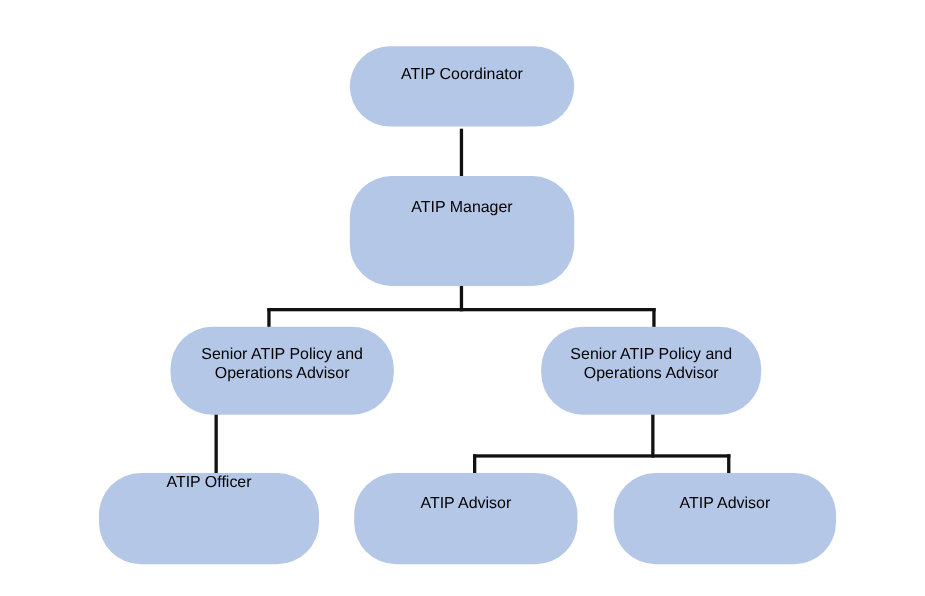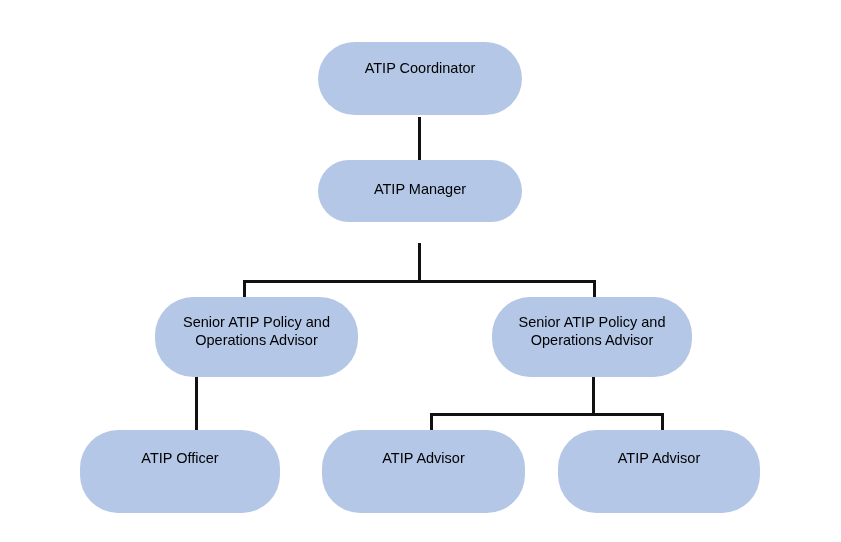--- a/index.html
+++ b/index.html
@@ -70,35 +70,35 @@
 
   <div class="conn-v" style="left:592px; top:376px; height:40px;"></div>
   <div class="conn-h" style="left:430px; top:413px; width:234px;"></div>
   <div class="conn-v" style="left:430px; top:413px; height:19px;"></div>
   <div class="conn-v" style="left:661px; top:413px; height:19px;"></div>
 
   <div class="org-node" style="left:318px; top:42px; width:204px; height:73px; padding-top:17px;">
     <span class="node-label">ATIP Coordinator</span>
   </div>
 
-  <div class="org-node" style="left:318px; top:160px; width:204px; height:62px; padding-top:20px;">
+  <div class="org-node" style="left:318px; top:160px; width:204px; height:100px; padding-top:20px;">
     <span class="node-label">ATIP Manager</span>
   </div>
 
   <div class="org-node" style="left:155px; top:297px; width:203px; height:80px; padding-top:16px;">
     <span class="node-label">Senior ATIP Policy and
 Operations Advisor</span>
   </div>
 
   <div class="org-node" style="left:492px; top:297px; width:200px; height:80px; padding-top:16px;">
     <span class="node-label">Senior ATIP Policy and
 Operations Advisor</span>
   </div>
 
-  <div class="org-node" style="left:80px; top:430px; width:200px; height:83px; padding-top:19px;">
+  <div class="org-node" style="left:90px; top:430px; width:200px; height:83px; ">
     <span class="node-label">ATIP Officer</span>
   </div>
 
   <div class="org-node" style="left:322px; top:430px; width:203px; height:83px; padding-top:19px;">
     <span class="node-label">ATIP Advisor</span>
   </div>
 
   <div class="org-node" style="left:558px; top:430px; width:202px; height:83px; padding-top:19px;">
     <span class="node-label">ATIP Advisor</span>
   </div>

